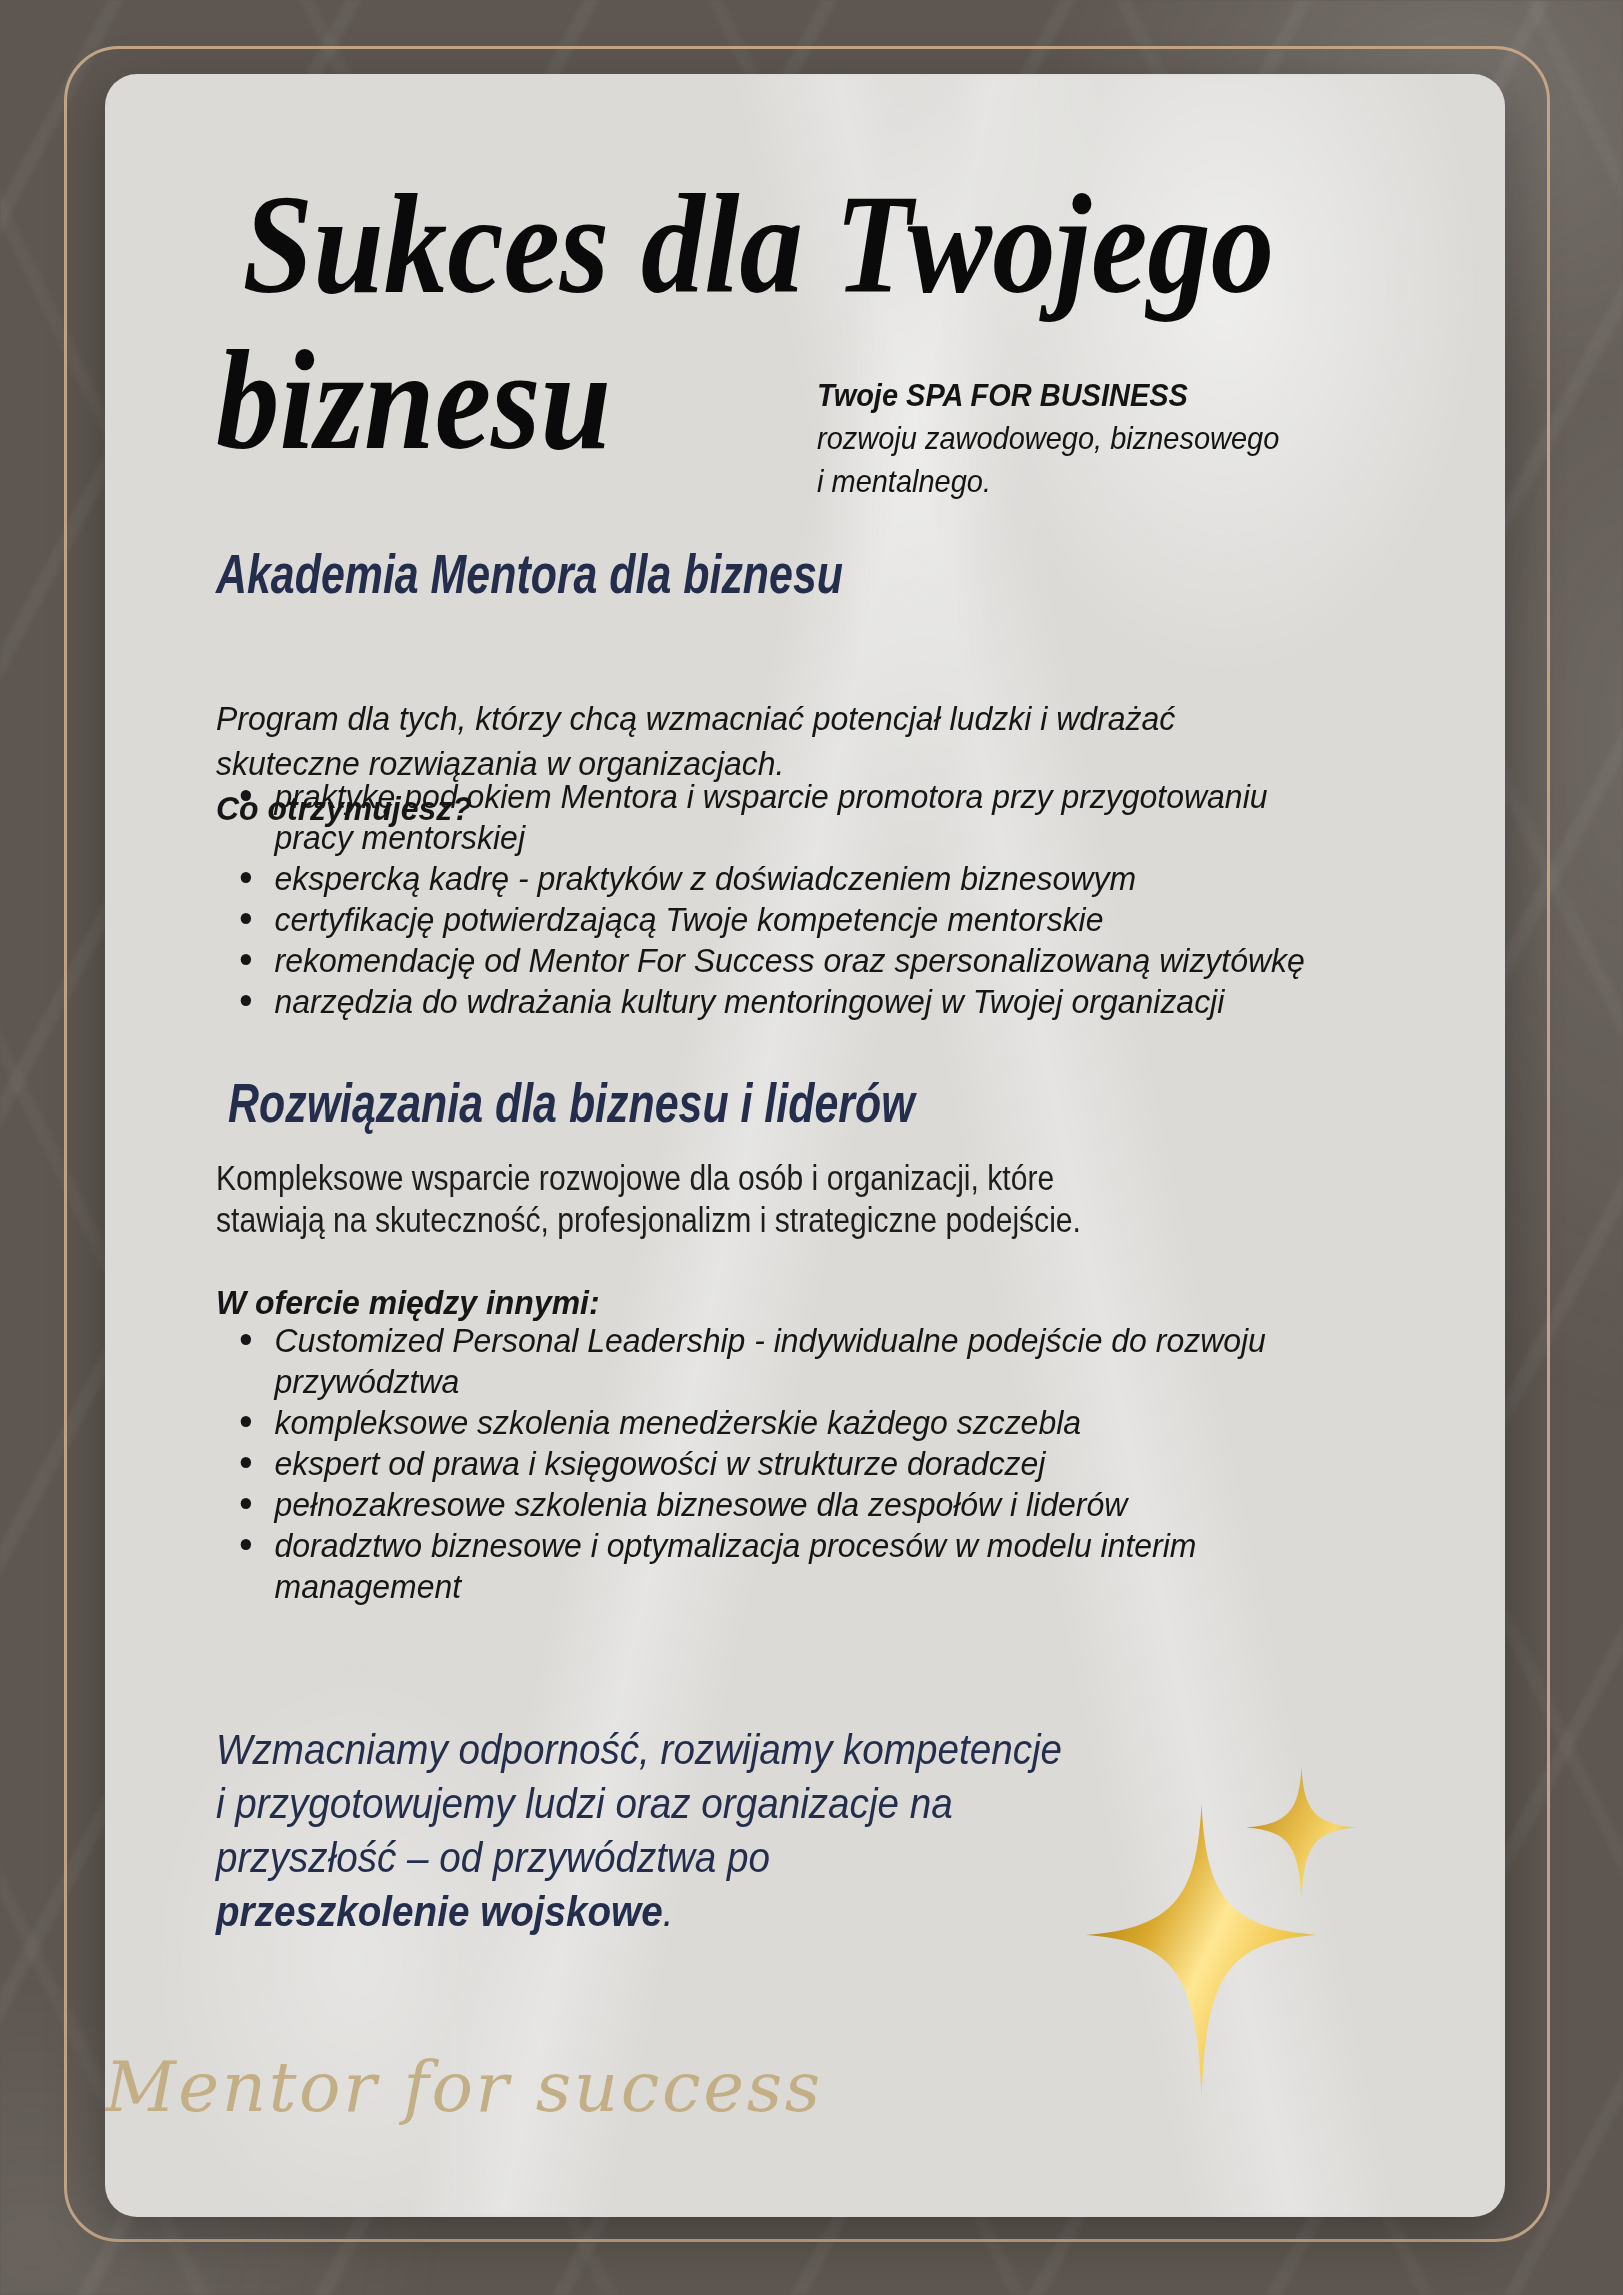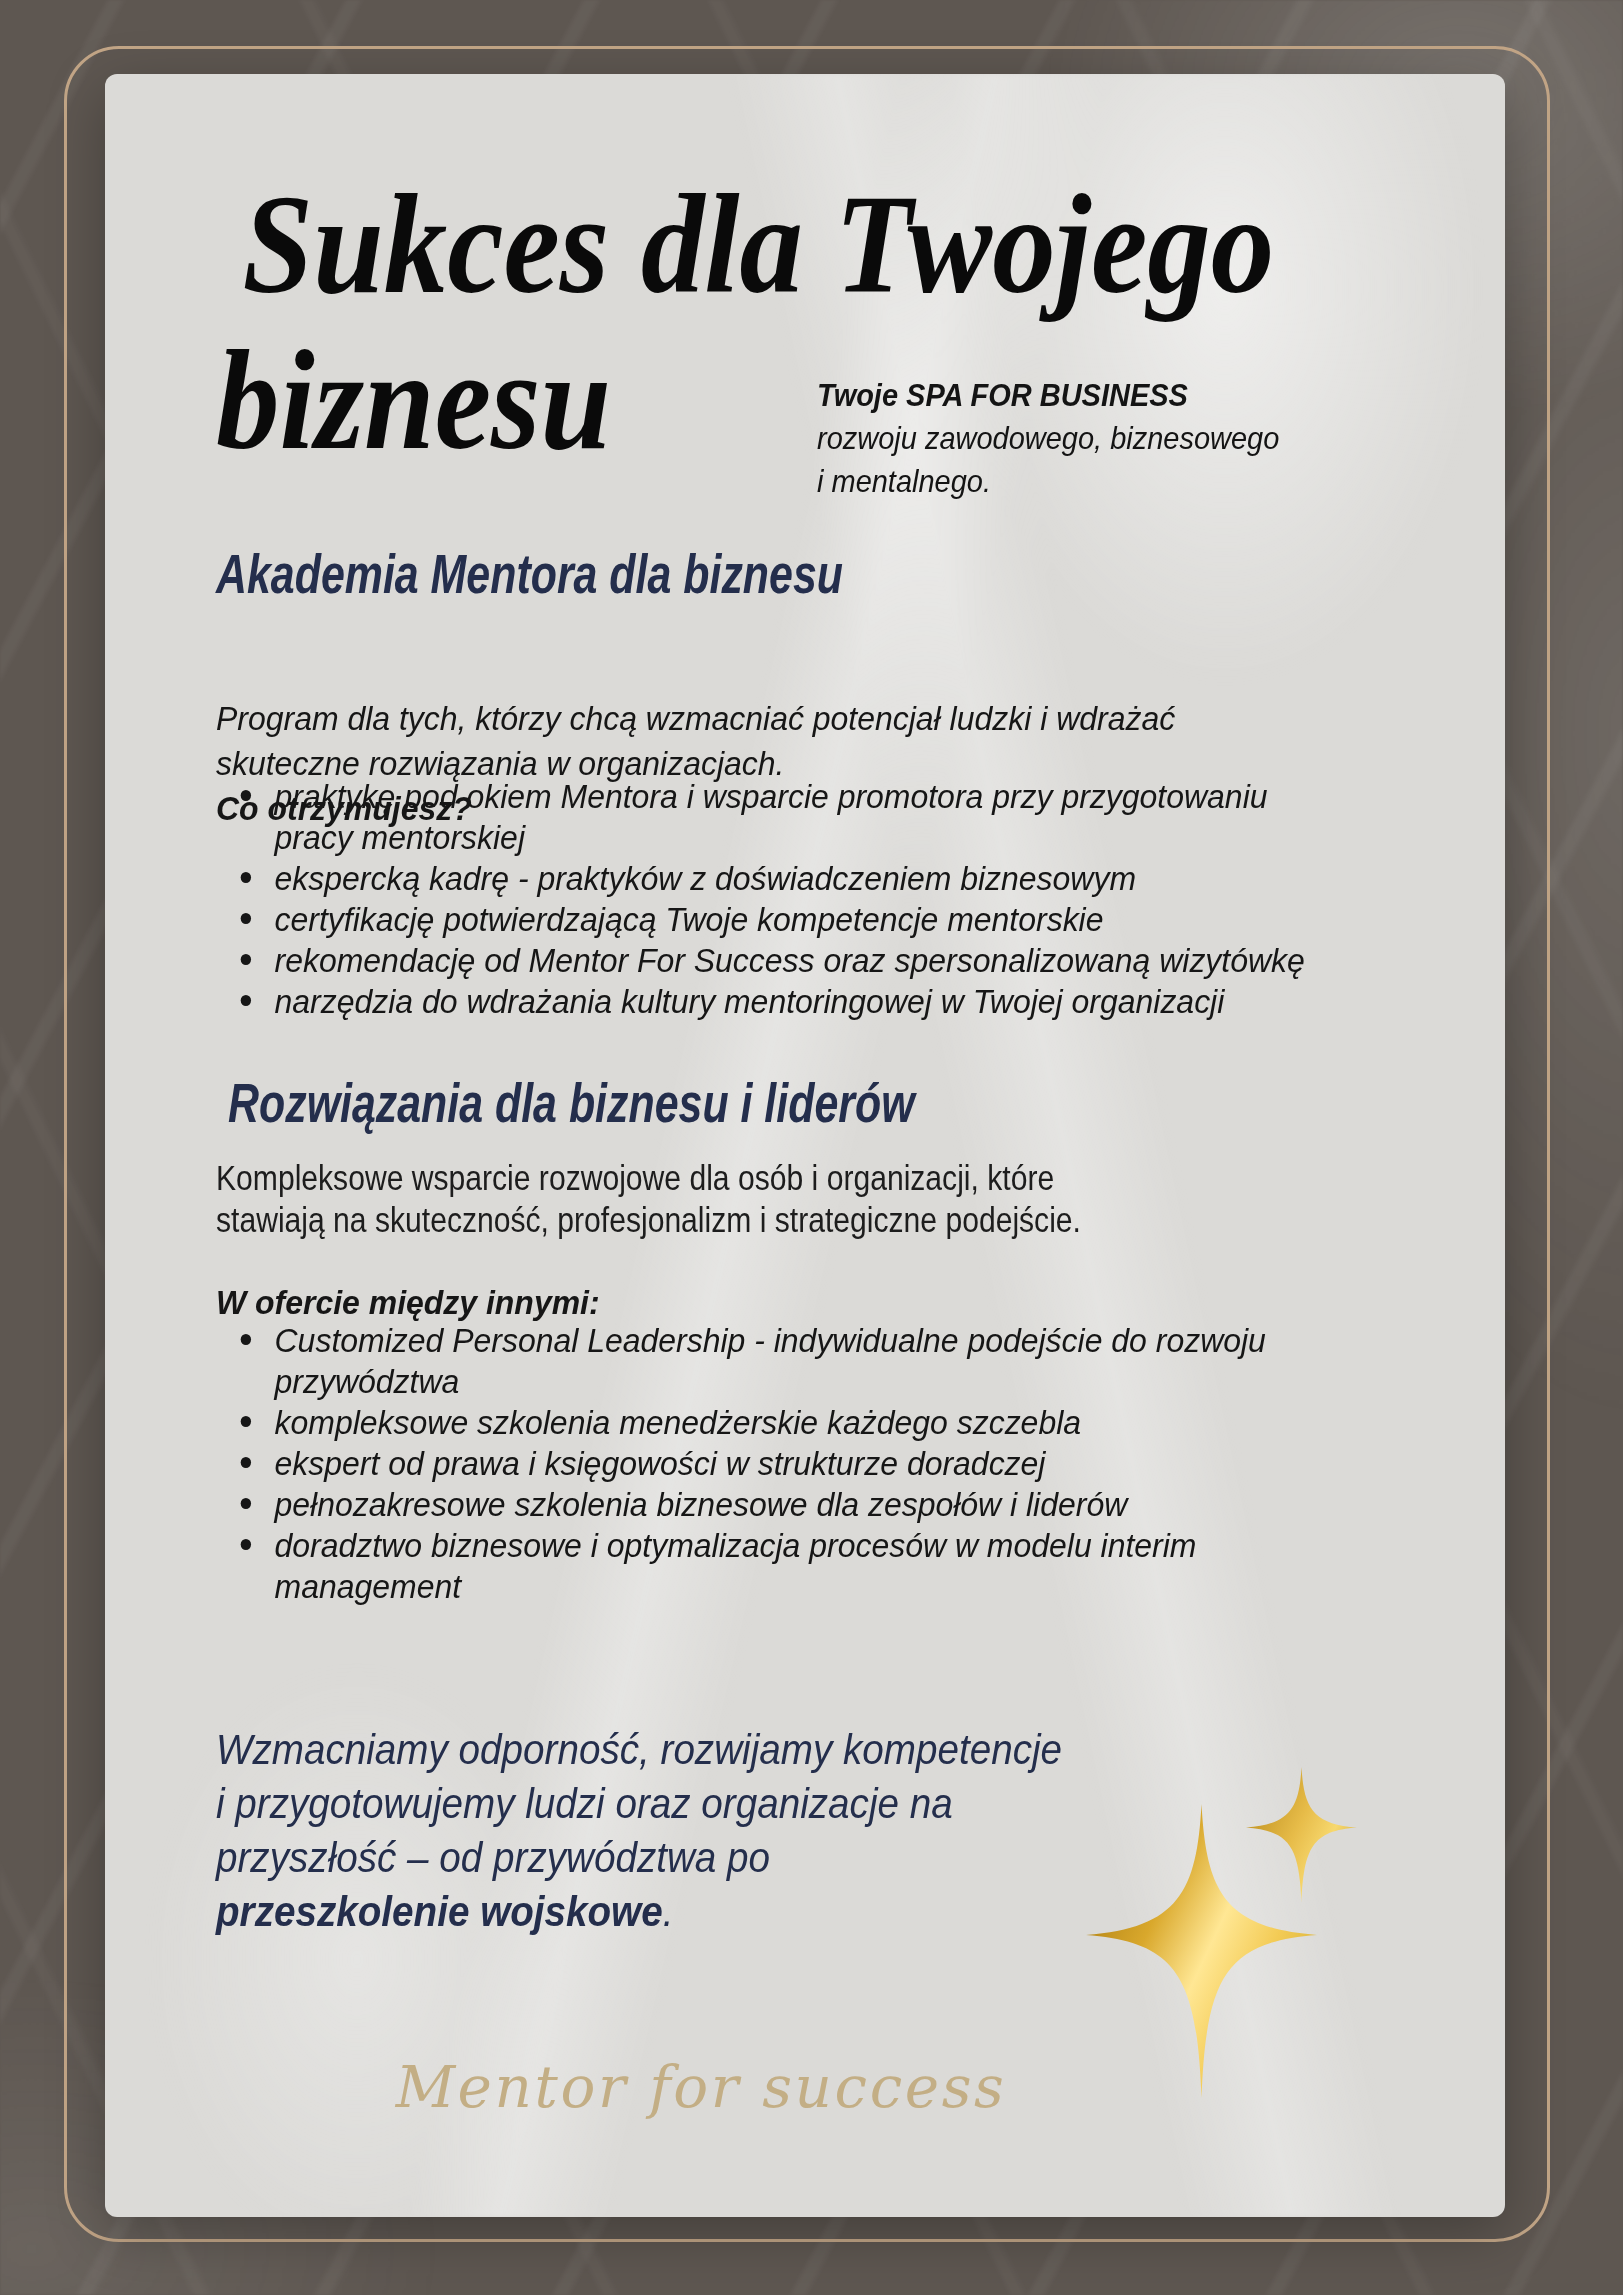--- a/index.html
+++ b/index.html
@@ -32,21 +32,21 @@
     width:1486px; height:2196px;
     border:3.3px solid #c3a687;
     border-radius:55px;
     box-sizing:border-box;
   }
   .card{
     position:absolute;
     left:105px; top:74px;
     width:1400px; height:2143px;
     background:#dbdad7;
-    border-radius:12px;
+    border-radius:32px;
     box-shadow:0 17px 59px rgba(0,0,0,0.28);
     overflow:hidden;
   }
   .card-sheen{
     position:absolute; inset:0;
     border-radius:inherit;
     background-image:
       radial-gradient(ellipse 420px 643px at 80% 10%, rgba(255,255,255,0.55), transparent 62%),
       linear-gradient(103deg, transparent 42%, rgba(255,255,255,0.30) 47%, transparent 53%),
       linear-gradient(78deg, transparent 58%, rgba(255,255,255,0.28) 64%, transparent 70%),
@@ -120,24 +120,23 @@
 
   .closing{
     position:absolute; left:111px; top:1595px; width:1312px;
     font-style:italic; font-size:42px; line-height:54px;
     color:#242e4c; white-space:pre-line;
   }
   .closing b{font-weight:bold;}
 
   .logo{
     position:absolute; left:0; top:1958px; width:1192px;
-    text-align:center;
     font-family:"DejaVu Serif", serif;
     font-style:italic;
-    font-size:58px; line-height:111px;
+    font-size:69px; line-height:111px;
     letter-spacing:2.6px;
     color:#c3ae85;
   }
 
   .sparkle{position:absolute;}
   .sparkle-large{left:981px; top:1730px; width:231px; height:294px;}
   .sparkle-small{left:1141px; top:1693px; width:111px; height:136px;}
 </style>
 </head>
 <body>

